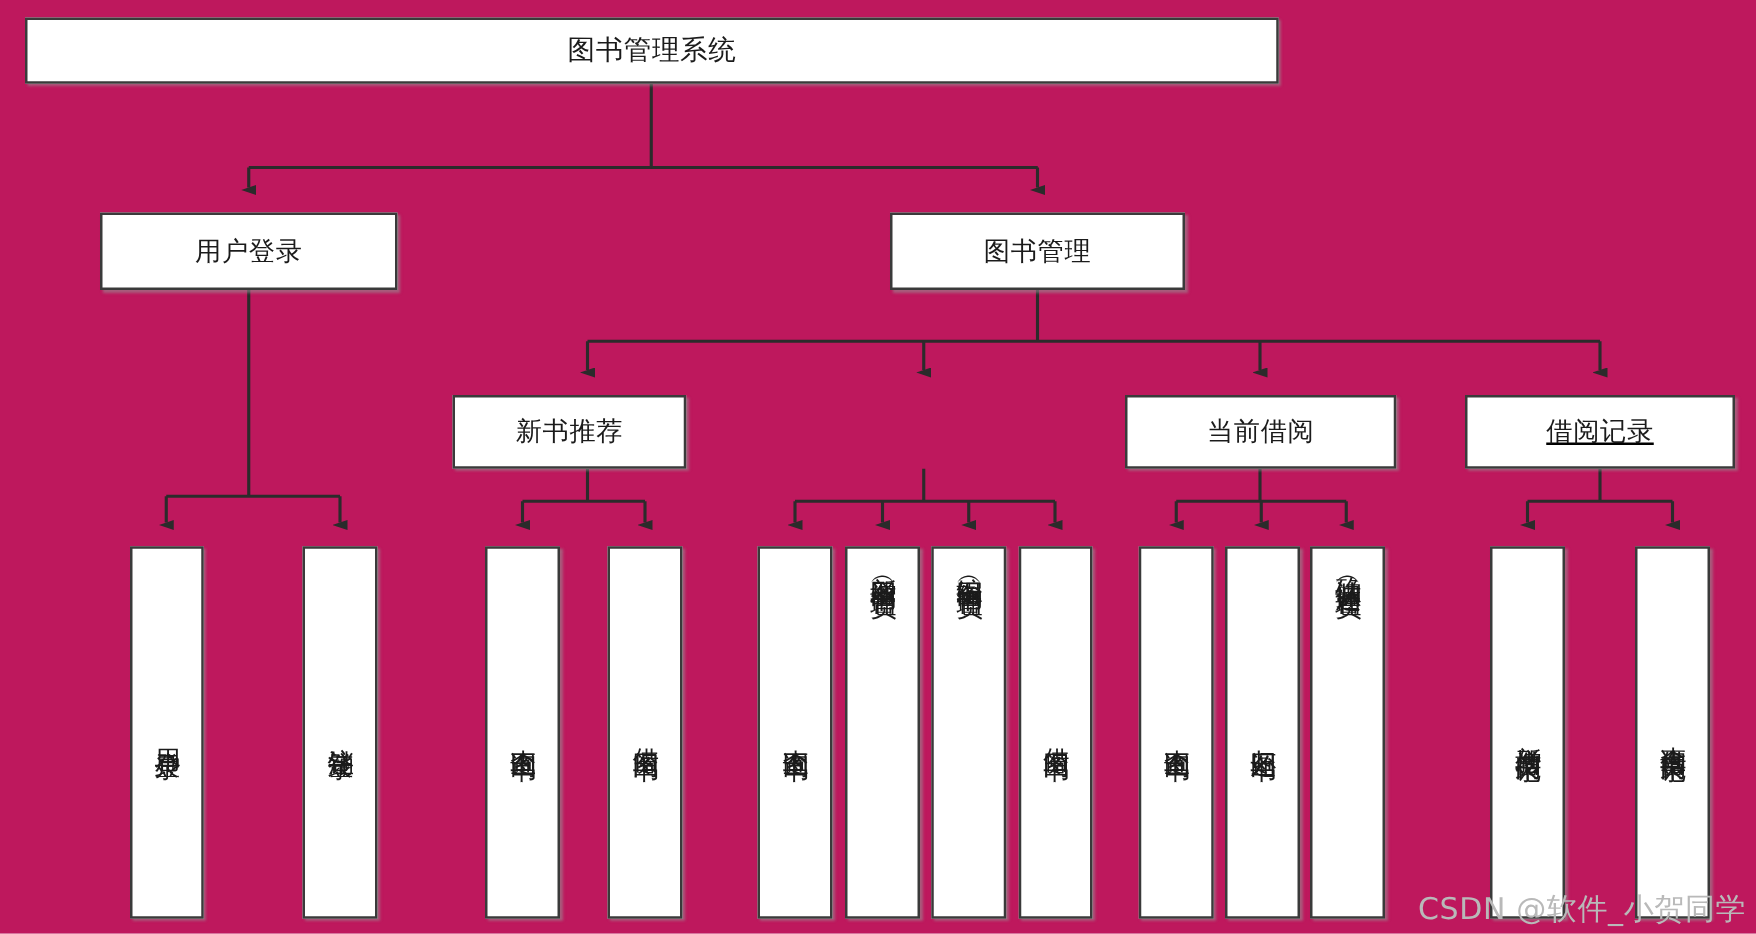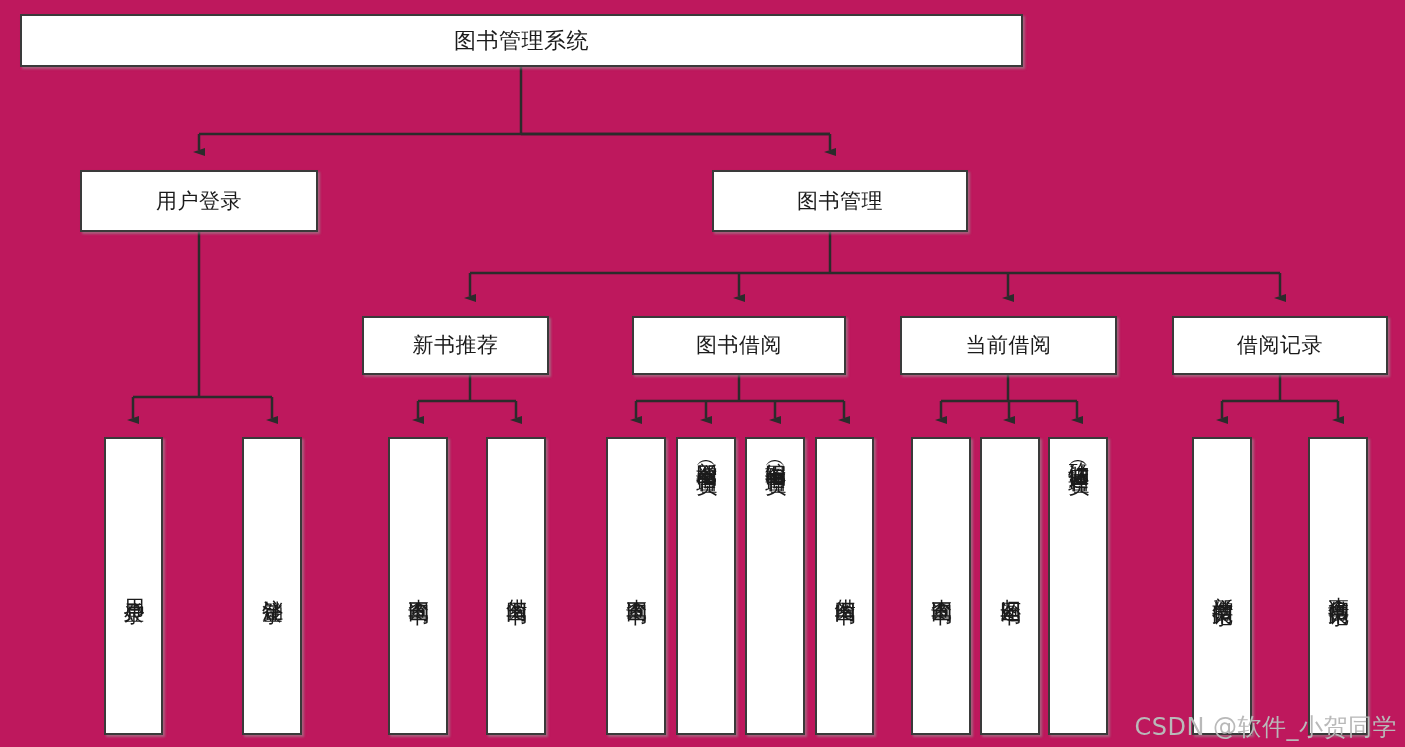--- a/index.html
+++ b/index.html
@@ -132,37 +132,34 @@
   </svg>
 
   <div class="node root" style="left:20px; top:14px; width:1003px; height:53px;">
     <span class="node-label">图书管理系统</span>
   </div>
 
   <div class="node" style="left:80px; top:170px; width:238px; height:62px;">
     <span class="node-label">用户登录</span>
   </div>
 
-  <div class="node" style="left:712px; top:170px; width:256px; height:62px;">
+  <div class="node" style="left:712px; top:170px; width:236px; height:62px;">
     <span class="node-label">图书管理</span>
   </div>
 
   <div class="node" style="left:362px; top:316px; width:187px; height:59px;">
     <span class="node-label">新书推荐</span>
   </div>
 
-  <div class="node" style="left:632px; top:316px; width:214px; height:59px;">
-    <span class="node-label">图书借阅</span>
-  </div>
 
   <div class="node" style="left:900px; top:316px; width:217px; height:59px;">
     <span class="node-label">当前借阅</span>
   </div>
 
-  <div class="node" style="left:1172px; top:316px; width:216px; height:59px;">
+  <div class="node" style="left:1172px; top:316px; width:216px; height:59px;text-decoration:underline;">
     <span class="node-label">借阅记录</span>
   </div>
 
   <div class="node leaf centered" style="left:104px; top:437px; width:59px; height:298px;">
     <span class="node-label">用户登录</span>
   </div>
 
   <div class="node leaf centered" style="left:242px; top:437px; width:60px; height:298px;">
     <span class="node-label">注销登录</span>
   </div>

